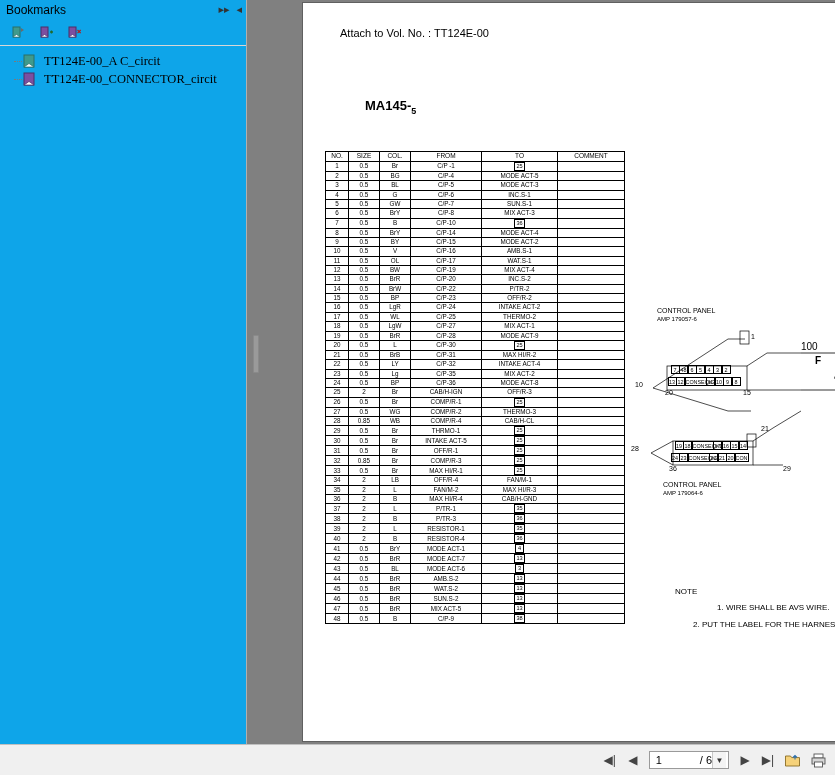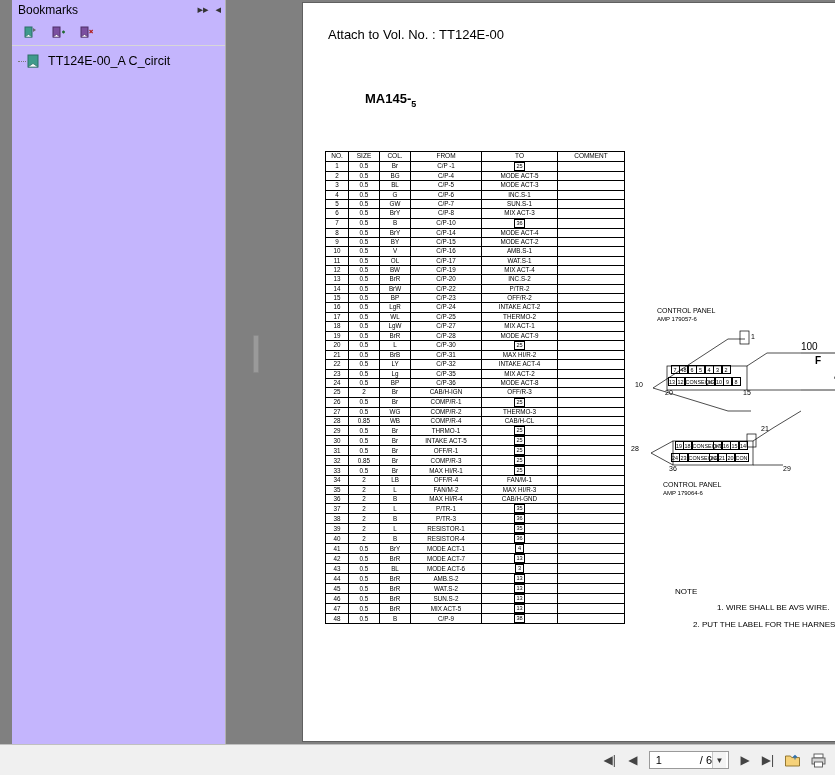--- a/index.html
+++ b/index.html
@@ -6,39 +6,39 @@
   body{
     width:835px;height:775px;overflow:hidden;
     font-family:"Liberation Sans", sans-serif;
     background:#808080;
     font-size:12px;color:#000;
   }
   .app{position:relative;width:835px;height:775px;}
 
   
   .bm-panel{
-    position:absolute;left:12px;top:0;width:214px;height:745px;
-    background:#c4b5fd;border-right:1px solid #b0b0b0;
+    position:absolute;left:0;top:0;width:247px;height:745px;
+    background:#0ea5e9;border-right:1px solid #b0b0b0;
     box-sizing:border-box;
   }
   .bm-header{
     position:relative;height:20px;padding:3px 4px 0 6px;box-sizing:border-box;
     font-size:12px;color:#000;
   }
   .bm-title{font-size:12px;}
   .bm-hdr-btns{position:absolute;right:4px;top:3px;display:flex;gap:7px;align-items:center;}
   .chev{font-size:11px;color:#333;line-height:12px;cursor:default;}
   .bm-toolbar{
     height:26px;border-bottom:1px solid #d7d7d7;
     display:flex;align-items:center;gap:12px;padding:0 10px;box-sizing:border-box;
   }
   .tb-icon{width:16px;height:16px;position:relative;display:inline-block;}
   .tb-icon svg{display:block;}
 
-  .bm-list{padding:6px 0 0 4px;}
+  .bm-list{padding:6px 0 0 12px;font-family:Liberation Serif, serif;}
   .bm-item{
     display:flex;align-items:center;height:18px;margin-bottom:0px;
     position:relative;padding-left:10px;
   }
   .bm-dash{
     position:absolute;left:2px;top:9px;width:8px;height:0;border-top:1px dotted #7a7a7a;
   }
   .bm-ico{width:15px;height:15px;margin-right:7px;flex:0 0 auto;}
   .bm-label{font-size:12.5px;color:#000;white-space:nowrap;}
 
@@ -53,23 +53,23 @@
 
   
   .page-area{
     position:absolute;left:260px;top:0;right:0;height:745px;background:#808080;
     overflow:hidden;
   }
   .page{
     position:absolute;left:43px;top:3px;width:792px;height:738px;background:#fff;
     box-shadow:0 0 0 1px #606060;
   }
-  .attach{position:absolute;left:25px;top:24px;font-size:13px;color:#000;}
+  .attach{position:absolute;left:37px;top:24px;font-size:11px;color:#000;}
   .doc-title{position:absolute;left:22px;top:70px;font-size:22px;font-weight:bold;letter-spacing:.3px;}
-  .doc-sub{position:absolute;left:22px;top:88px;font-size:13px;font-weight:bold;padding-left:40px;}
+  .doc-sub{position:absolute;left:22px;top:95px;font-size:13px;font-weight:bold;padding-left:40px;}
   .doc-sub sub{font-size:9px;font-weight:bold;}
 
   
   table.wire{
     position:absolute;left:22px;top:148px;border-collapse:collapse;
     font-size:6.5px;line-height:1;
   }
   table.wire th, table.wire td{
     border:0.5px solid #000;padding:0;height:8.35px;text-align:center;
     font-weight:normal;font-size:6.3px;
@@ -156,20 +156,30 @@
     <div class="bm-list">
       <div class="bm-item">
         <span class="bm-dash"></span>
         <span class="bm-ico">
           <svg width="15" height="15" viewBox="0 0 15 15">
             <rect x="2" y="1" width="10" height="12" fill="#3f9a8c" stroke="#2b6f66" stroke-width="1"></rect>
             <path d="M2 13 L7 9.5 L12 13 Z" fill="#ffffff" stroke="#2b6f66" stroke-width="0.7"></path>
           </svg>
         </span>
         <span class="bm-label">TT124E-00_A C_circit</span>
+      </div>
+      <div class="bm-item">
+        <span class="bm-dash"></span>
+        <span class="bm-ico">
+          <svg width="15" height="15" viewBox="0 0 15 15">
+            <rect x="2" y="1" width="10" height="12" fill="#7b4fa0" stroke="#4d2f66" stroke-width="1"></rect>
+            <path d="M2 13 L7 9.5 L12 13 Z" fill="#ffffff" stroke="#4d2f66" stroke-width="0.7"></path>
+          </svg>
+        </span>
+        <span class="bm-label">TT124E-00_CONNECTOR_circit</span>
       </div>
     </div>
   </div>
 
   <div class="splitter">
     <div class="grip"></div>
   </div>
 
   <div class="page-area">
     <div class="page">

